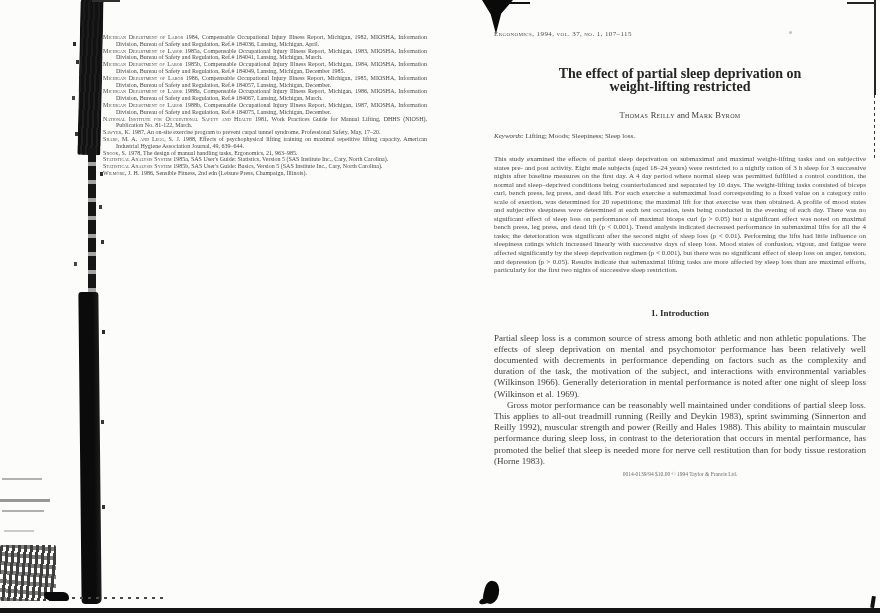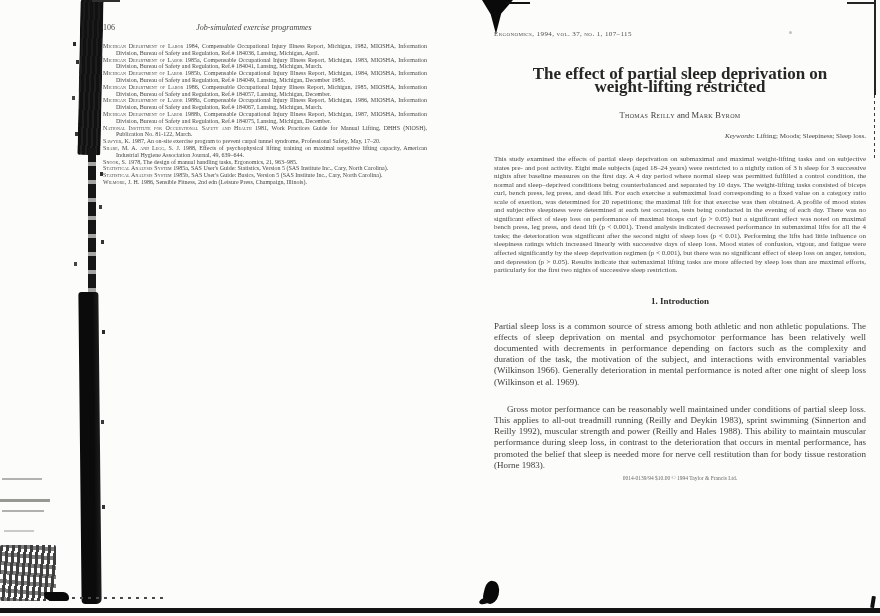--- a/index.html
+++ b/index.html
@@ -62,31 +62,31 @@
   .lp-running{font-style:italic;flex:1;text-align:center;padding-right:34px;}
   .ref-list{margin-top:11px;font-size:6px;line-height:6.8px;text-align:justify;color:#464644;}
   .ref{padding-left:13px;text-indent:-13px;}
   .ref-sc{font-variant:small-caps;letter-spacing:.1px;}
   .ref-rest{}
 
   
   .page-right{position:absolute;left:494px;top:30px;width:372px;color:#424240;}
   .journal-line{font-size:7px;font-variant:small-caps;letter-spacing:.4px;color:#4c4c4a;}
   .paper-title{margin-top:30px;text-align:center;font-weight:bold;
-    font-size:17px;line-height:12.5px;color:#262624;}
+    font-size:14px;line-height:12.5px;color:#262624;}
   .authors{margin-top:17px;text-align:center;font-size:8.5px;color:#3c3c3a;}
   .authors .sc{font-variant:small-caps;letter-spacing:.3px;}
   .affiliation{margin-top:6px;text-align:center;font-size:7.5px;line-height:9px;}
-  .keywords{margin-top:12px;text-align:right;font-size:7px;}
+  .keywords{margin-top:12px;text-align:left;font-size:7px;}
   .keywords .kw-label{font-style:italic;}
   .abstract{margin-top:15px;font-size:7px;line-height:8.55px;text-align:justify;color:#48484661;
     color:#474745;}
-  .section-heading{margin-top:21px;text-align:center;font-weight:bold;font-size:9px;color:#2b2b29;}
+  .section-heading{margin-top:33px;text-align:center;font-weight:bold;font-size:9px;color:#2b2b29;}
   .body-para{margin-top:15px;font-size:9px;line-height:11.2px;text-align:justify;color:#3e3e3c;}
-  .body-para.indent{margin-top:16px;text-indent:13px;}
+  .body-para.indent{margin-top:0;text-indent:13px;}
   .footer-line{margin-top:4px;text-align:center;font-size:5.5px;color:#6a6a68;}
 </style>
 </head>
 <body>
 
 <div id="canvas">
 
   <div class="art binding-top"></div>
   <div class="art binding-mid"></div>
   <div class="art binding-bottom"></div>
@@ -104,24 +104,20 @@
   <div class="art right-line-top"></div>
   <div class="art pagenum-smudge"></div>
   <div class="art bottom-bar"></div>
   <div class="art bottom-blob-left"></div>
   <div class="art bottom-trail"></div>
   <div class="art bottom-blob-center"></div>
   <div class="art bottom-blob-center-foot"></div>
   <div class="art bottom-right-tick"></div>
 
   <div class="page-left">
-    <div class="lp-head">
-      <span class="lp-pagenum">106</span>
-      <span class="lp-running">Job-simulated exercise programmes</span>
-    </div>
     <div class="ref-list">
         <div class="ref"><span class="ref-sc">Michigan Department of Labor</span><span class="ref-rest"> 1984, Compensable Occupational Injury Illness Report, Michigan, 1982, MIOSHA, Information Division, Bureau of Safety and Regulation, Ref.# 184036, Lansing, Michigan, April.</span></div>
         <div class="ref"><span class="ref-sc">Michigan Department of Labor</span><span class="ref-rest"> 1985a, Compensable Occupational Injury Illness Report, Michigan, 1983, MIOSHA, Information Division, Bureau of Safety and Regulation, Ref.# 184041, Lansing, Michigan, March.</span></div>
         <div class="ref"><span class="ref-sc">Michigan Department of Labor</span><span class="ref-rest"> 1985b, Compensable Occupational Injury Illness Report, Michigan, 1984, MIOSHA, Information Division, Bureau of Safety and Regulation, Ref.# 184049, Lansing, Michigan, December 1985.</span></div>
         <div class="ref"><span class="ref-sc">Michigan Department of Labor</span><span class="ref-rest"> 1986, Compensable Occupational Injury Illness Report, Michigan, 1985, MIOSHA, Information Division, Bureau of Safety and Regulation, Ref.# 184057, Lansing, Michigan, December.</span></div>
         <div class="ref"><span class="ref-sc">Michigan Department of Labor</span><span class="ref-rest"> 1988a, Compensable Occupational Injury Illness Report, Michigan, 1986, MIOSHA, Information Division, Bureau of Safety and Regulation, Ref.# 184067, Lansing, Michigan, March.</span></div>
         <div class="ref"><span class="ref-sc">Michigan Department of Labor</span><span class="ref-rest"> 1988b, Compensable Occupational Injury Illness Report, Michigan, 1987, MIOSHA, Information Division, Bureau of Safety and Regulation, Ref.# 184075, Lansing, Michigan, December.</span></div>
         <div class="ref"><span class="ref-sc">National Institute for Occupational Safety and Health</span><span class="ref-rest"> 1981, Work Practices Guide for Manual Lifting, DHHS (NIOSH), Publication No. 81-122, March.</span></div>
         <div class="ref"><span class="ref-sc">Sawyer, K.</span><span class="ref-rest"> 1987, An on-site exercise program to prevent carpal tunnel syndrome, Professional Safety, May, 17–20.</span></div>
         <div class="ref"><span class="ref-sc">Sharp, M. A. and Legg, S. J.</span><span class="ref-rest"> 1988, Effects of psychophysical lifting training on maximal repetitive lifting capacity, American Industrial Hygiene Association Journal, 49, 639–644.</span></div>

